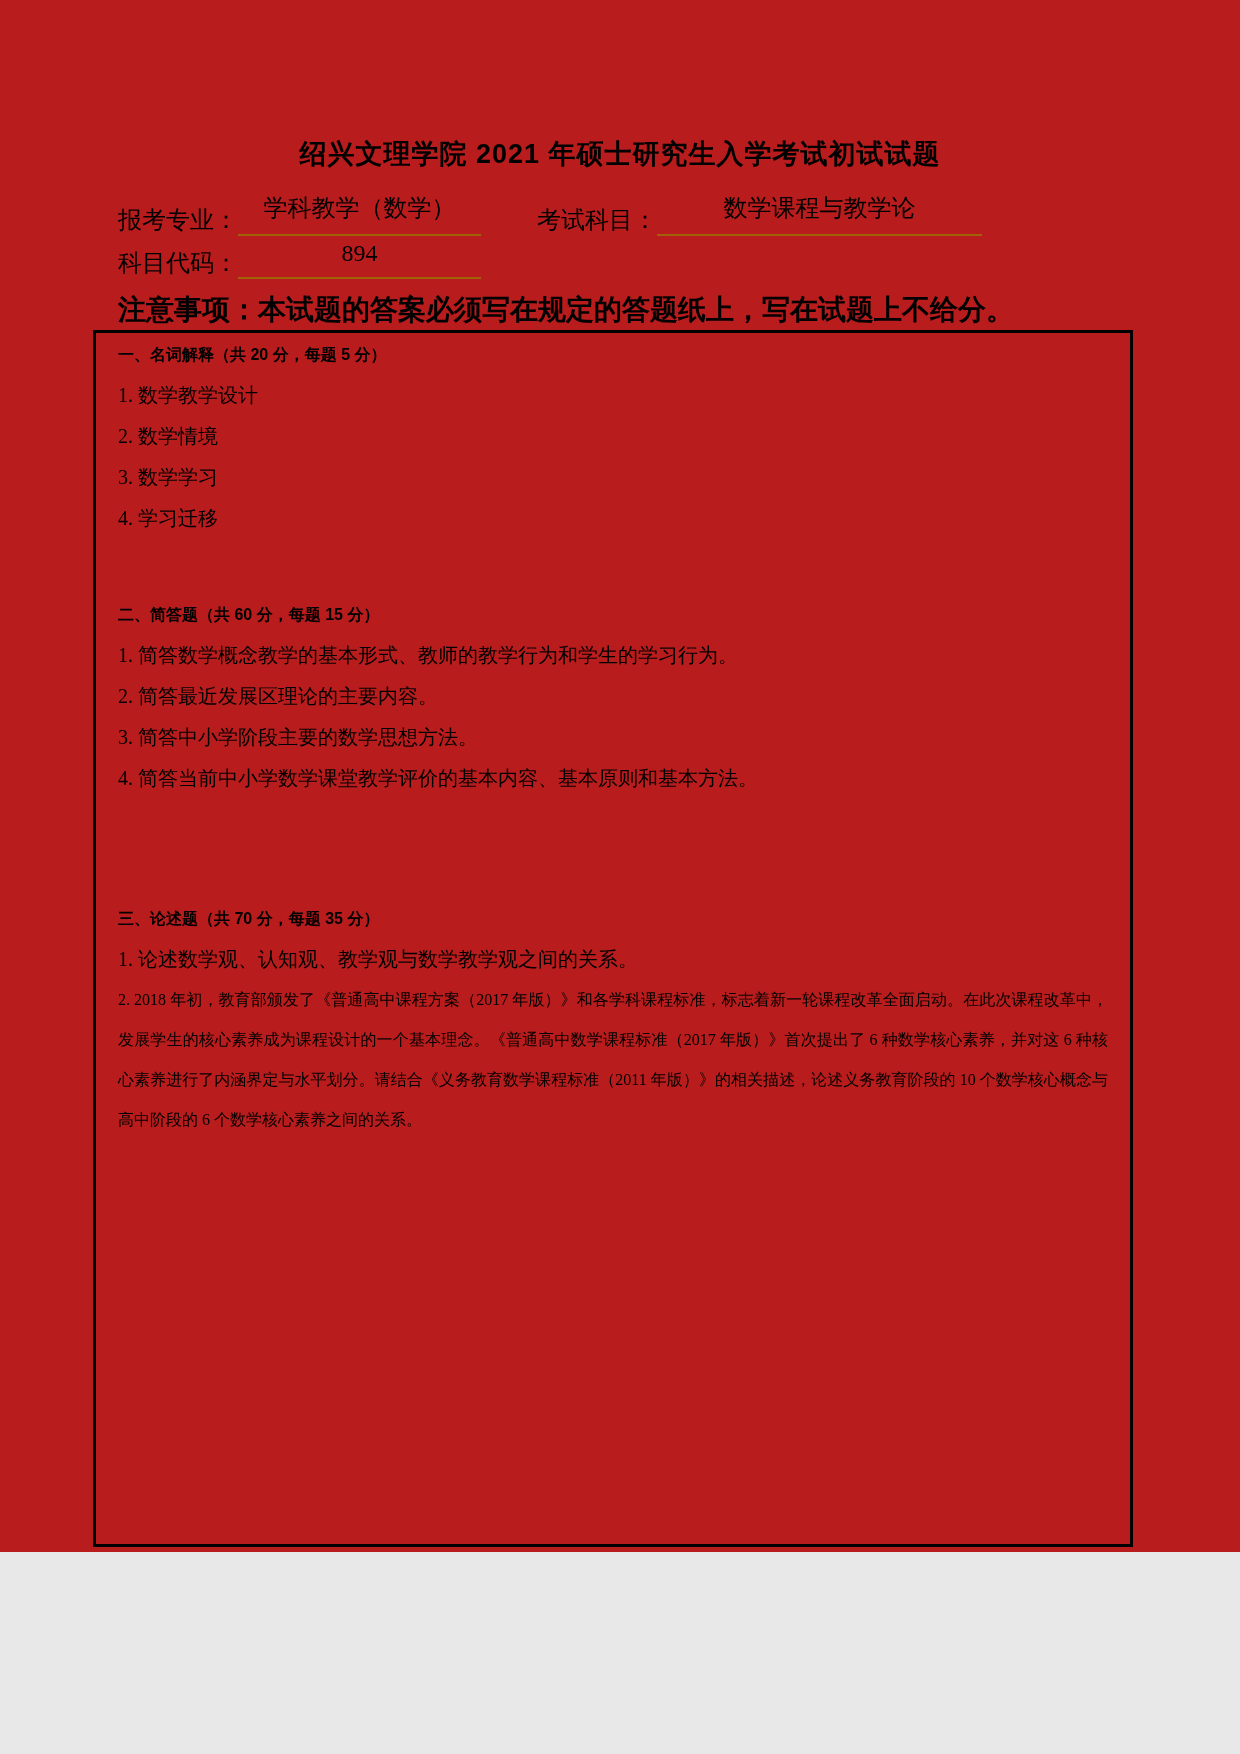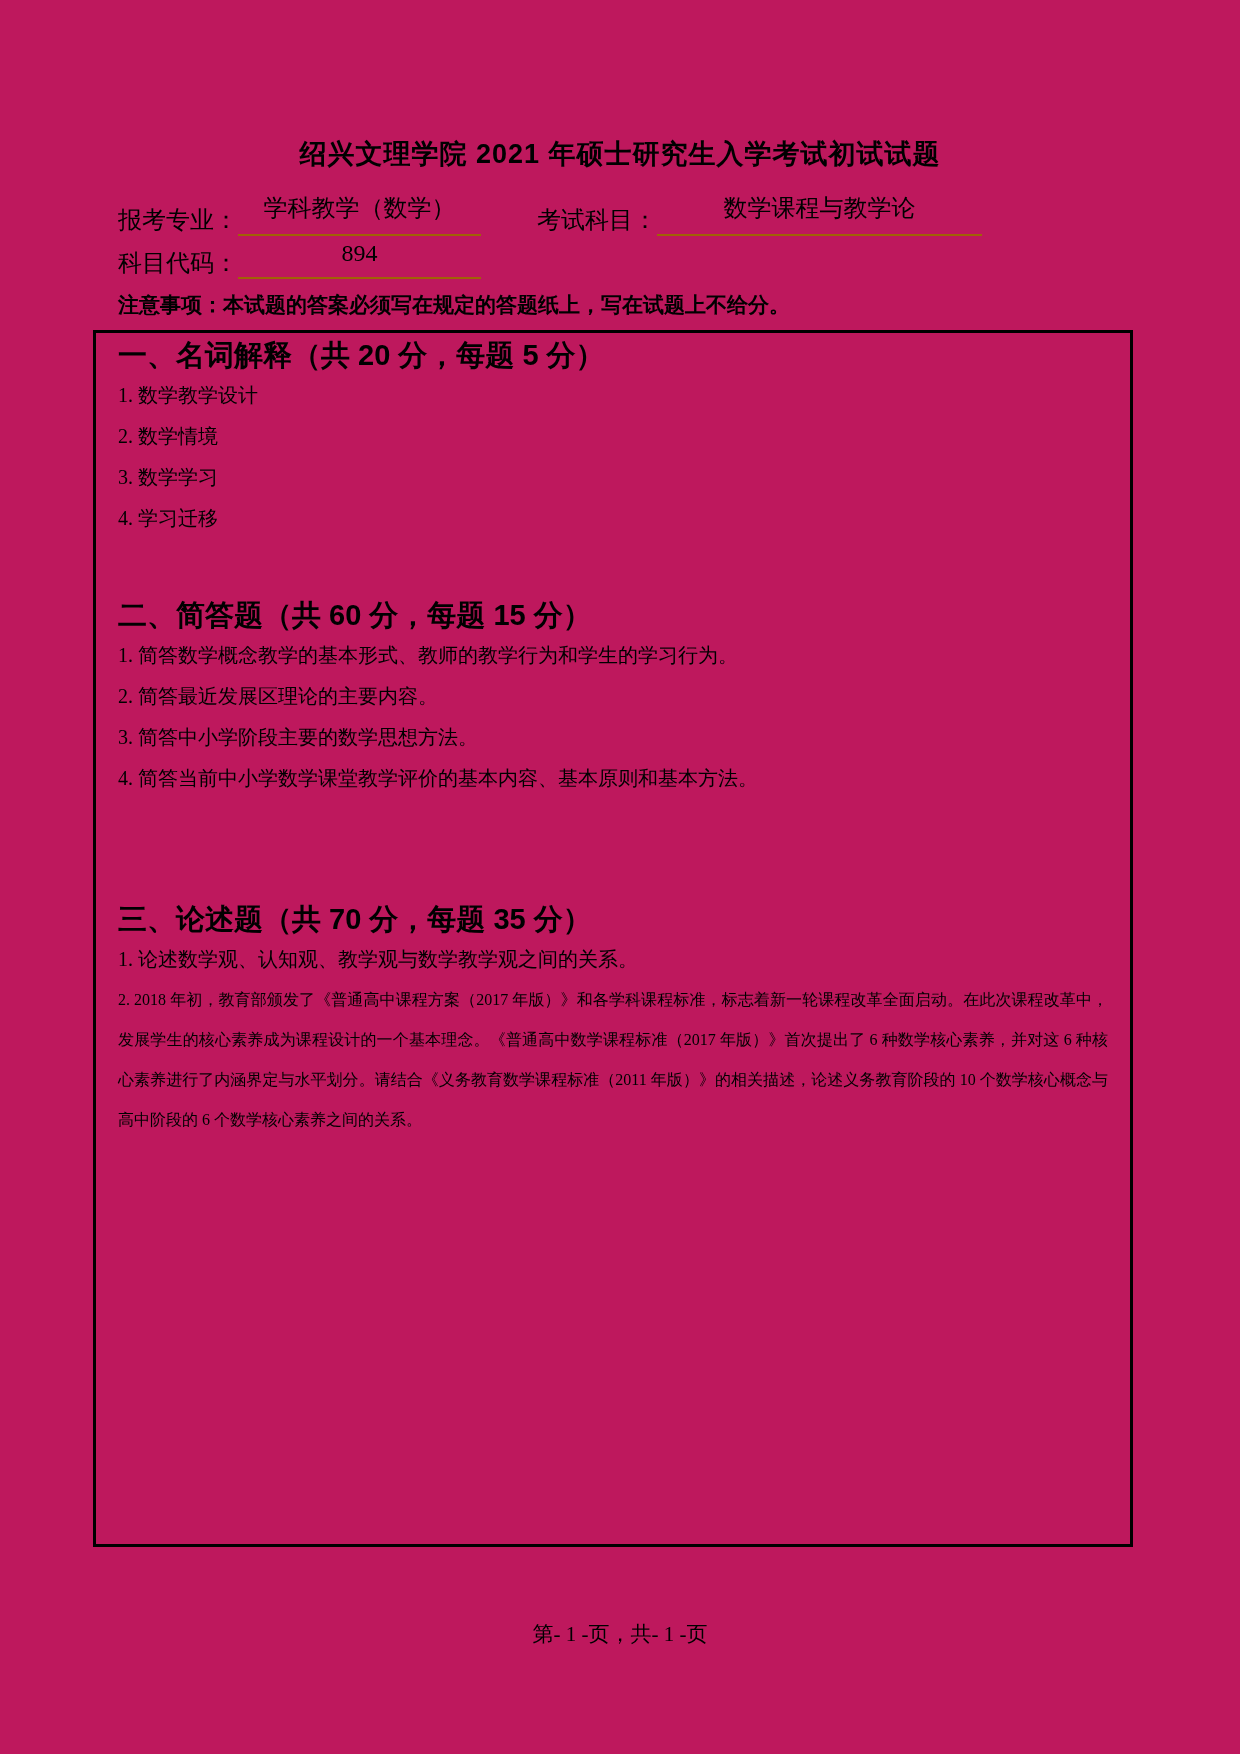--- a/index.html
+++ b/index.html
@@ -1,19 +1,19 @@
 <!DOCTYPE html>
 <html><head>
 <meta charset="utf-8">
 <style>
   html,body{margin:0;padding:0;background:#e8e8e8;}
   .page{
     position:relative;
-    width:1240px;height:1754px;
-    background:#be185d;
+    width:1240px;height:1552px;
+    background:#b91c1c;
     color:#000;
     font-family:"Liberation Serif","DejaVu Serif",serif;
     overflow:hidden;
   }
   .title{
     position:absolute;top:136px;left:0;width:1240px;
     text-align:center;
     font-family:"Liberation Sans","DejaVu Sans",sans-serif;
     font-weight:bold;
     font-size:27px;
@@ -35,33 +35,33 @@
     vertical-align:bottom;
   }
   .uline.major{width:243px;}
   .uline.subject{width:325px;}
   .uline.code{width:243px;}
   .gap{display:inline-block;width:56px;}
   .notice{
     position:absolute;top:291px;left:118px;
     font-family:"Liberation Sans","DejaVu Sans",sans-serif;
     font-weight:bold;
-    font-size:21px;
+    font-size:28px;
     white-space:nowrap;
   }
   .qbox{
     position:absolute;top:330px;left:93px;
     width:990px;height:1209px;
     border:3px solid #000;
     padding:2px 22px 0 22px;
   }
   .sec-heading{
     font-family:"Liberation Sans","DejaVu Sans",sans-serif;
     font-weight:bold;
-    font-size:29px;
+    font-size:16px;
     line-height:40px;
   }
   .sec-2 .sec-heading{margin-top:56px;}
   .sec-3 .sec-heading{margin-top:100px;}
   .q-item{
     font-size:20px;
     line-height:41px;
   }
   .q-par{
     font-size:16px;

